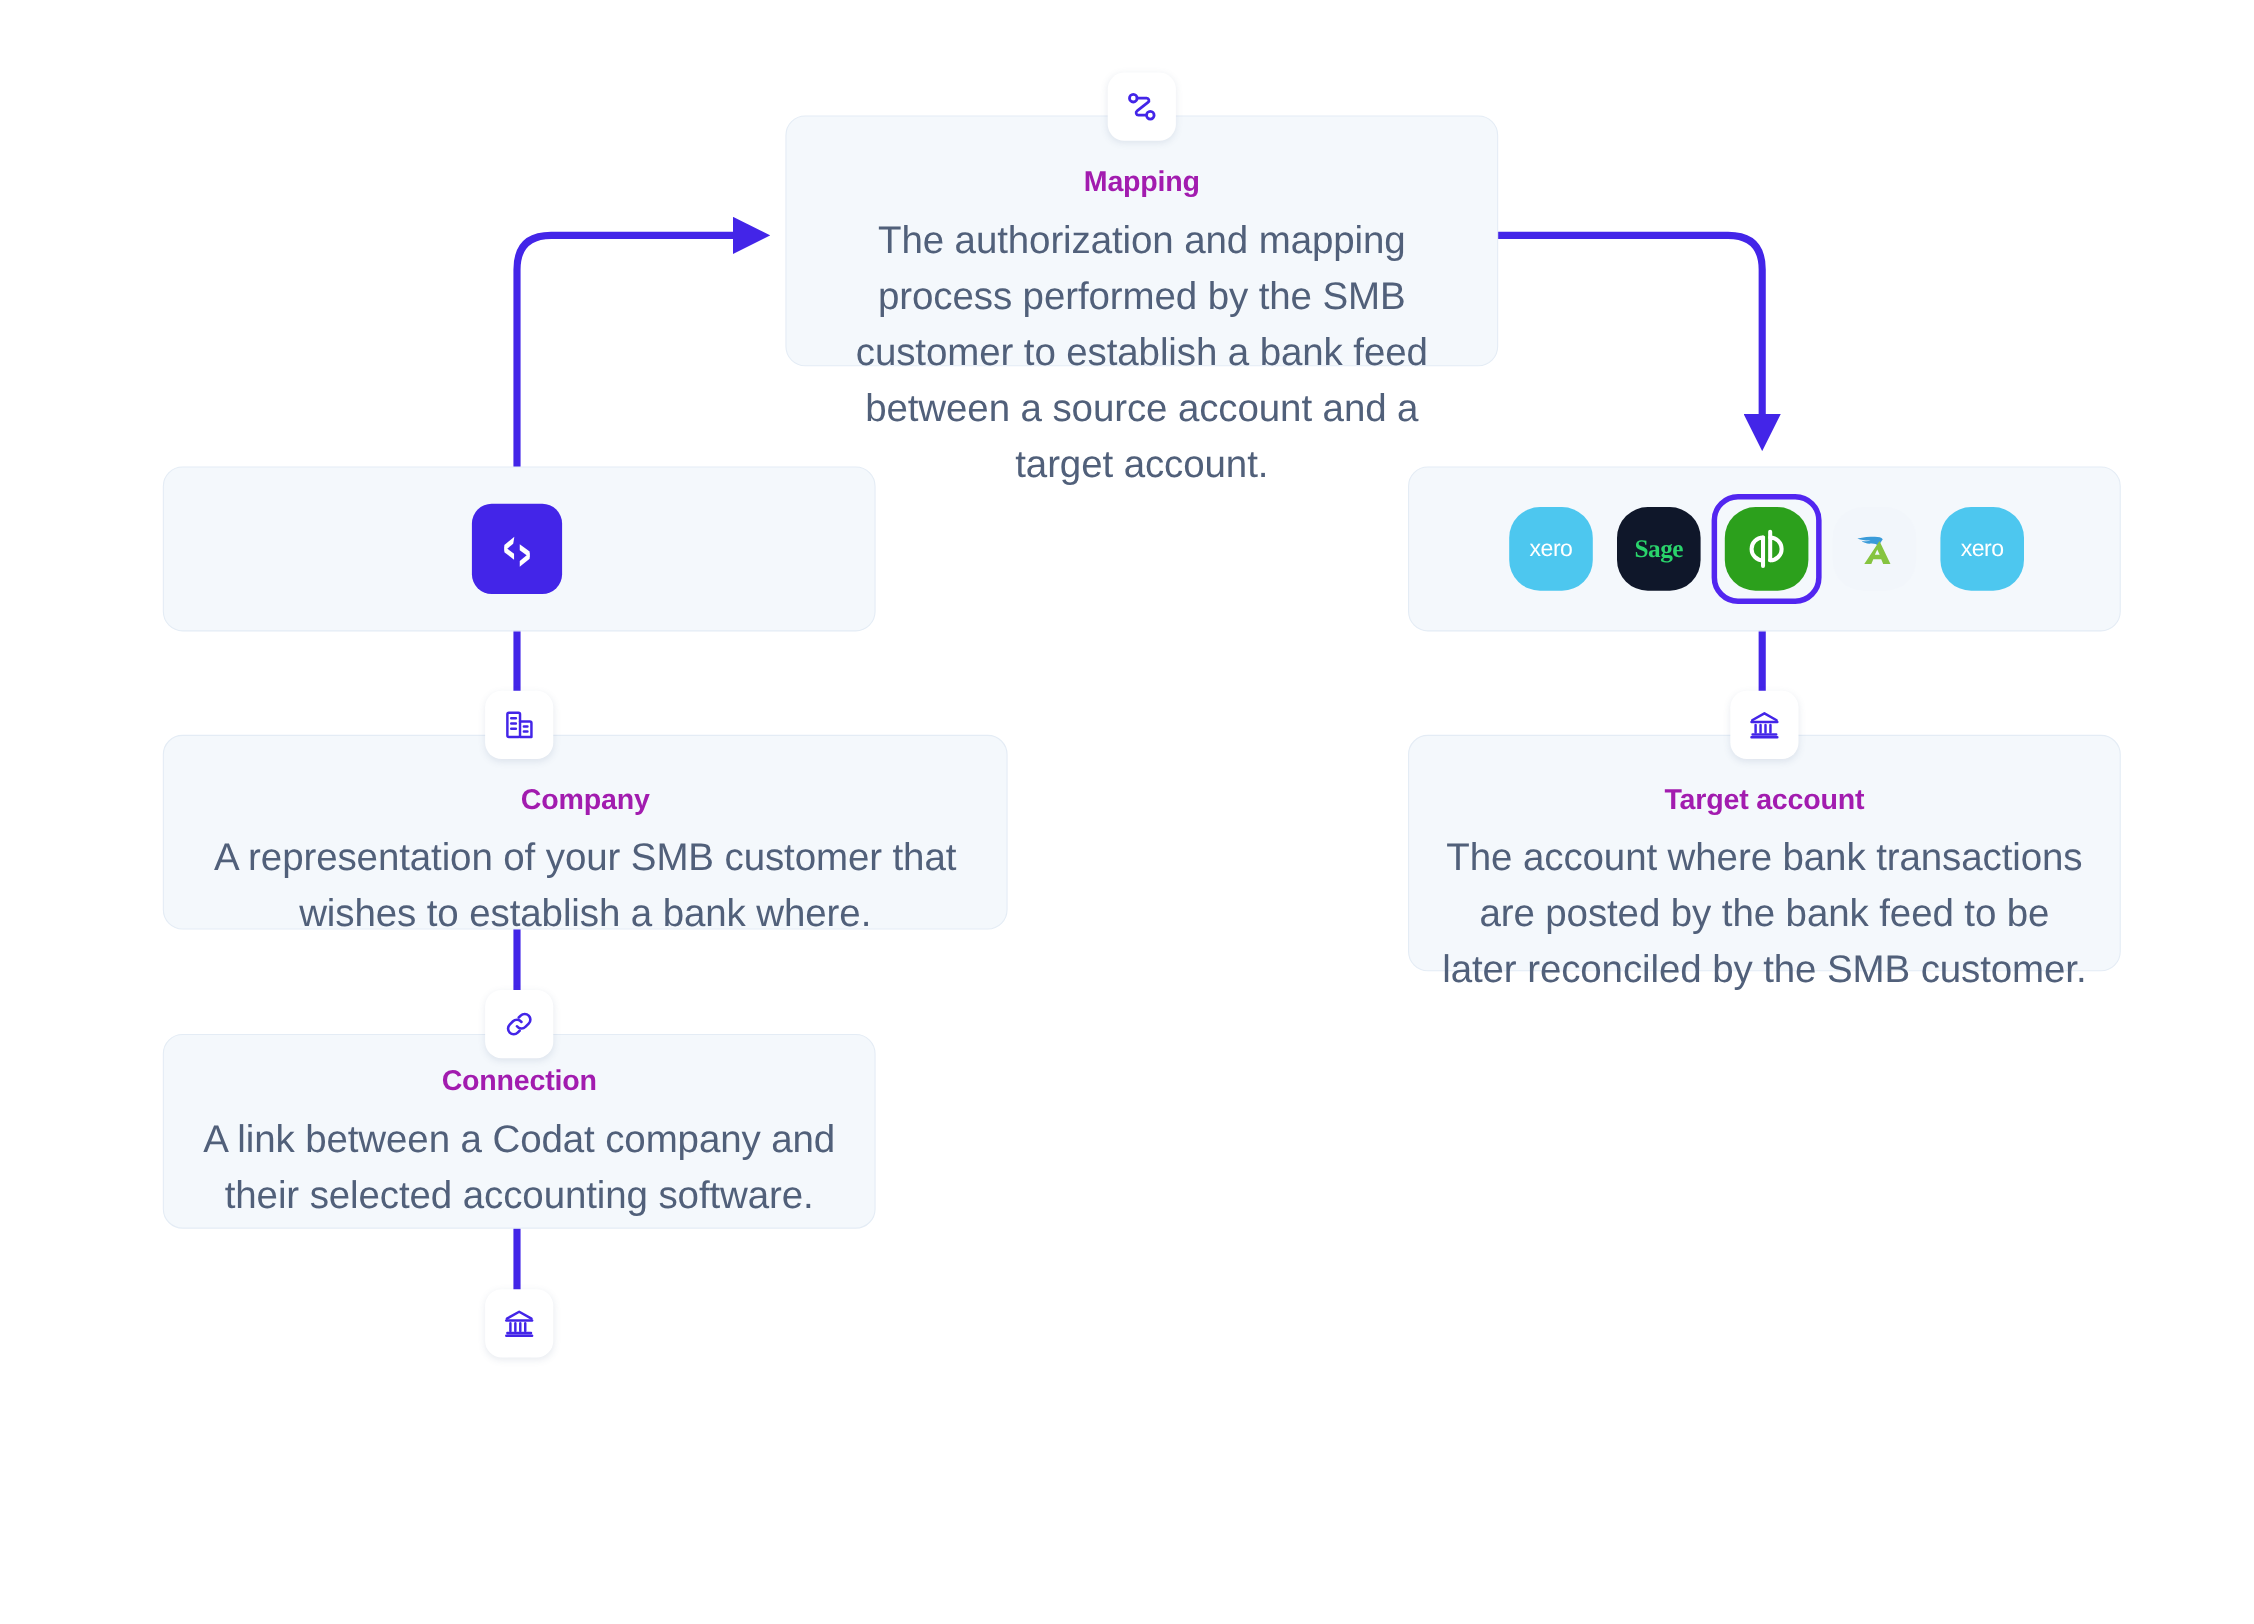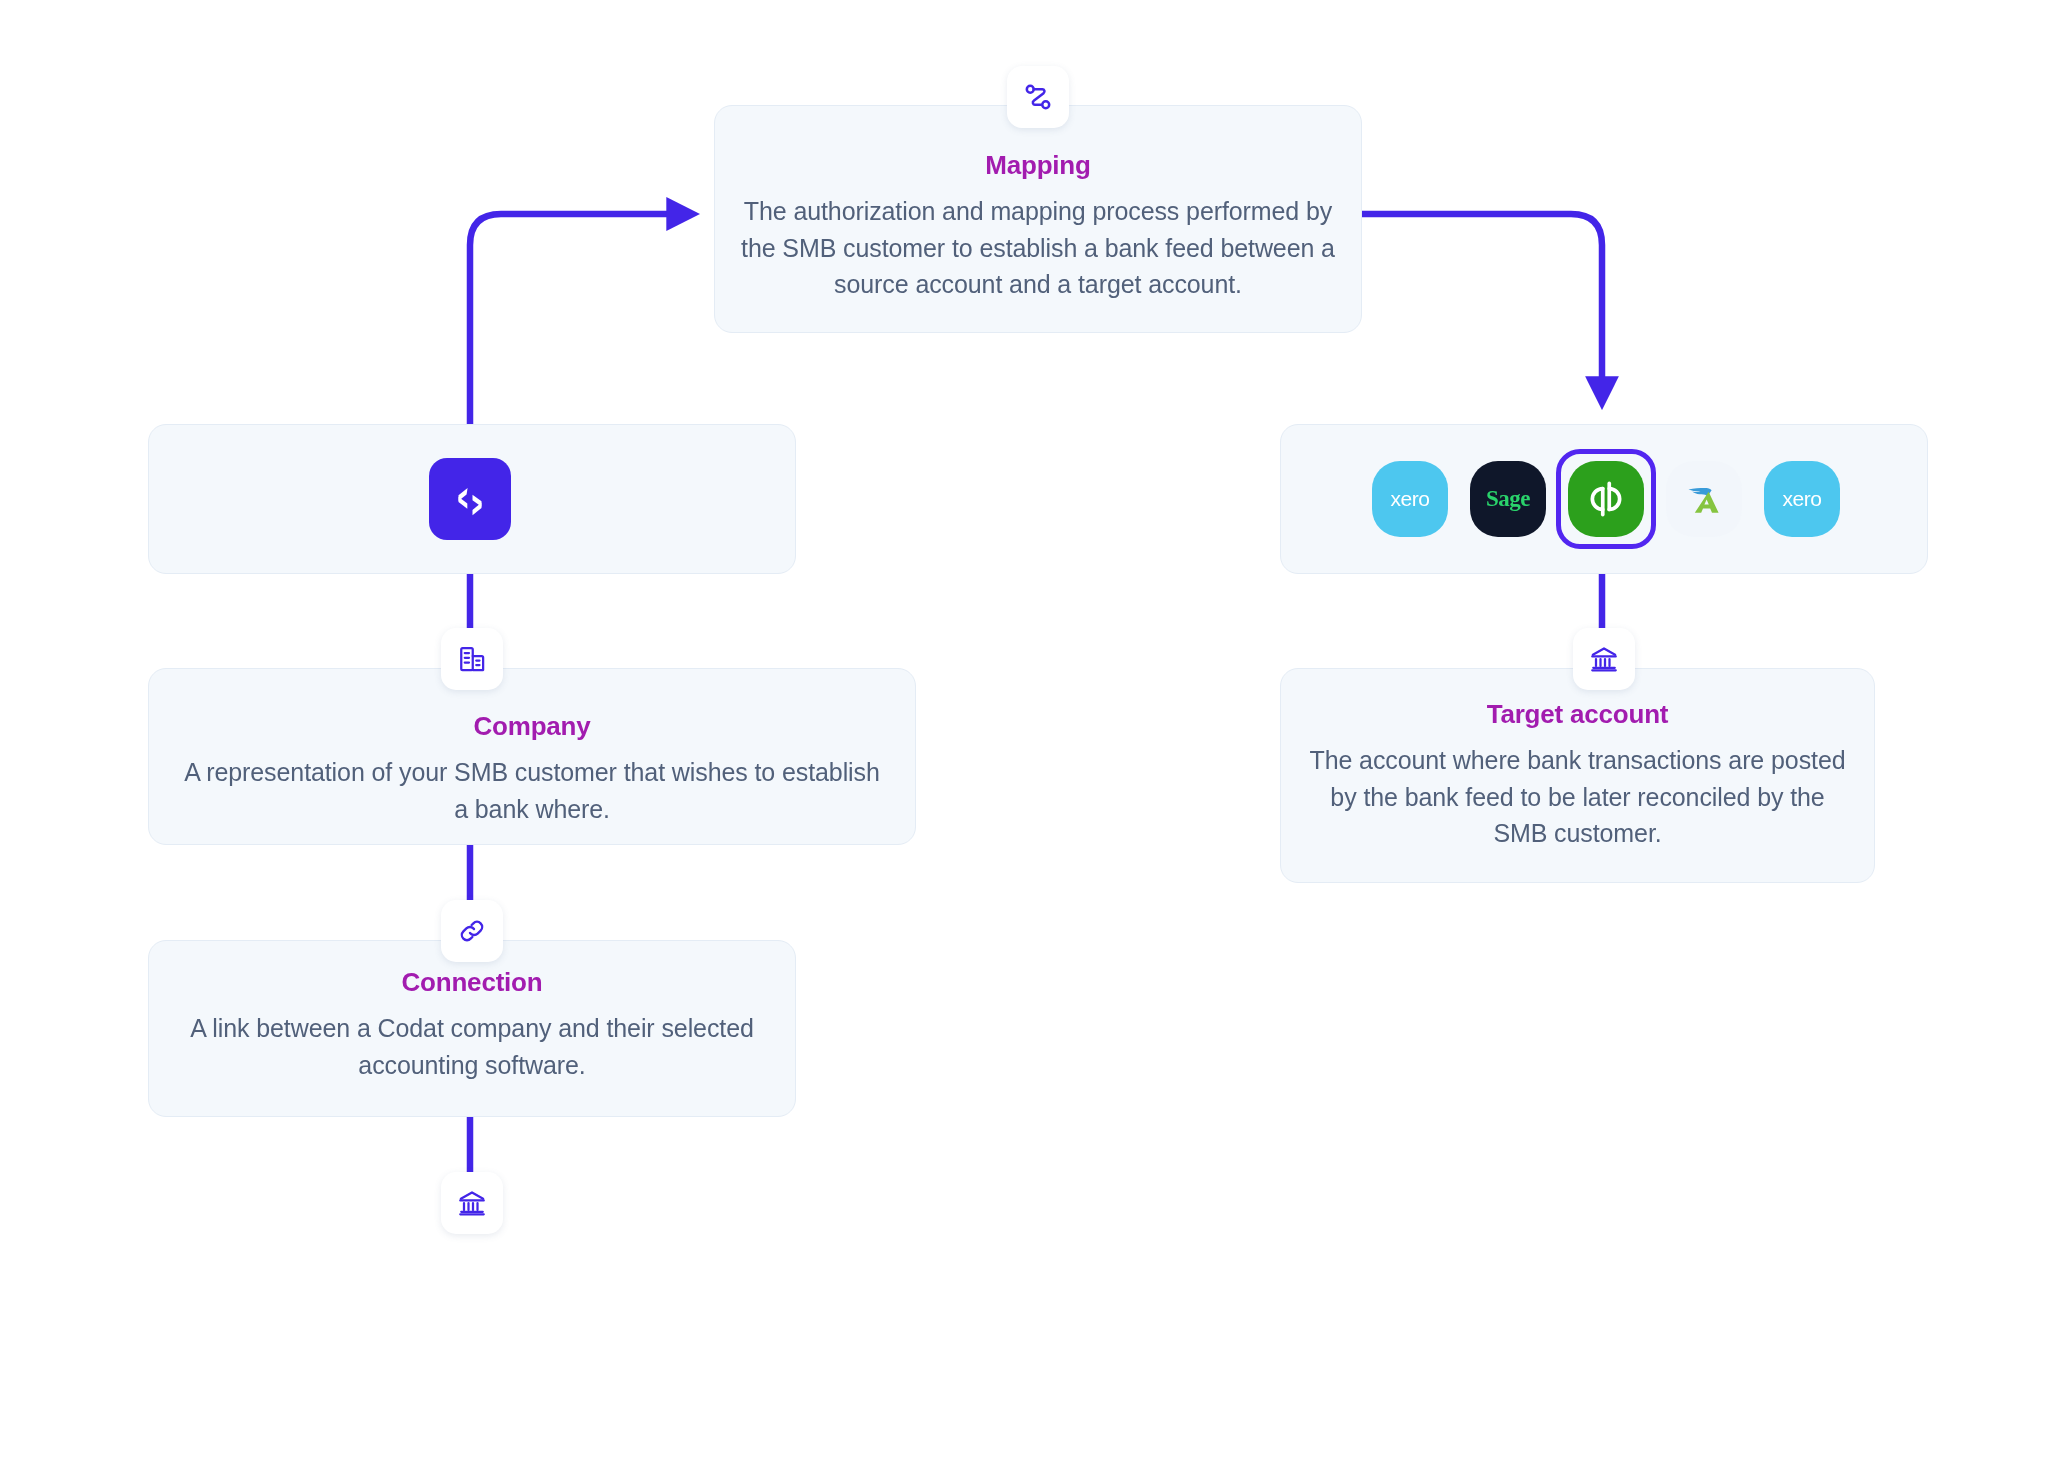--- a/index.html
+++ b/index.html
@@ -46,21 +46,21 @@
   .card-title {
     text-align: center;
     font-size: 26px;
     font-weight: 700;
     color: #a21caf;
     letter-spacing: -0.2px;
     margin: 0 0 12px 0;
   }
   .card-desc {
     text-align: center;
-    font-size: 25px;
+    font-size: 35px;
     font-weight: 400;
     color: #51607a;
     line-height: 1.46;
     margin: 0;
     padding: 0 26px;
     letter-spacing: -0.1px;
   }
 
   
   .chip {
@@ -263,21 +263,21 @@
         <path d="M28.6 16.8 L 38.6 37.8 L 32.0 37.8 L 30.2 33.4 L 23.0 33.4 L 21.2 37.8
                  L 14.8 37.8 Z M 26.6 24.6 L 24.4 29.4 L 28.8 29.4 Z" fill="#86c440"></path>
       </svg>
     </div>
 
     <div class="logo logo-xero">
       <span class="xero-text">xero</span>
     </div>
   </div>
 
-  <div class="card" style="left:1280px; top:668px; width:595px; height:215px; padding-top:30px;">
+  <div class="card" style="left:1280px; top:668px; width:648px; height:215px; padding-top:42px;">
     <div class="card-title">Target account</div>
     <div class="card-desc">The account where bank transactions are posted by the bank feed to be later reconciled by the SMB customer.</div>
   </div>
   <div class="chip" style="left:1573px; top:628px;">
     <svg width="30" height="30" viewBox="0 0 24 24" fill="none" stroke="#4325e8" stroke-width="1.8" stroke-linecap="round" stroke-linejoin="round">
       <path d="M3.1 8.6 L12 3.6 L20.9 8.6"></path>
       <path d="M2.6 9.9 h18.8"></path>
       <path d="M5.6 12.0 v5.6 M9.2 12.0 v5.6 M12.8 12.0 v5.6 M16.4 12.0 v5.6"></path>
       <path d="M3.4 19.0 h17.2 M2.6 21.0 h18.8"></path>
     </svg>

